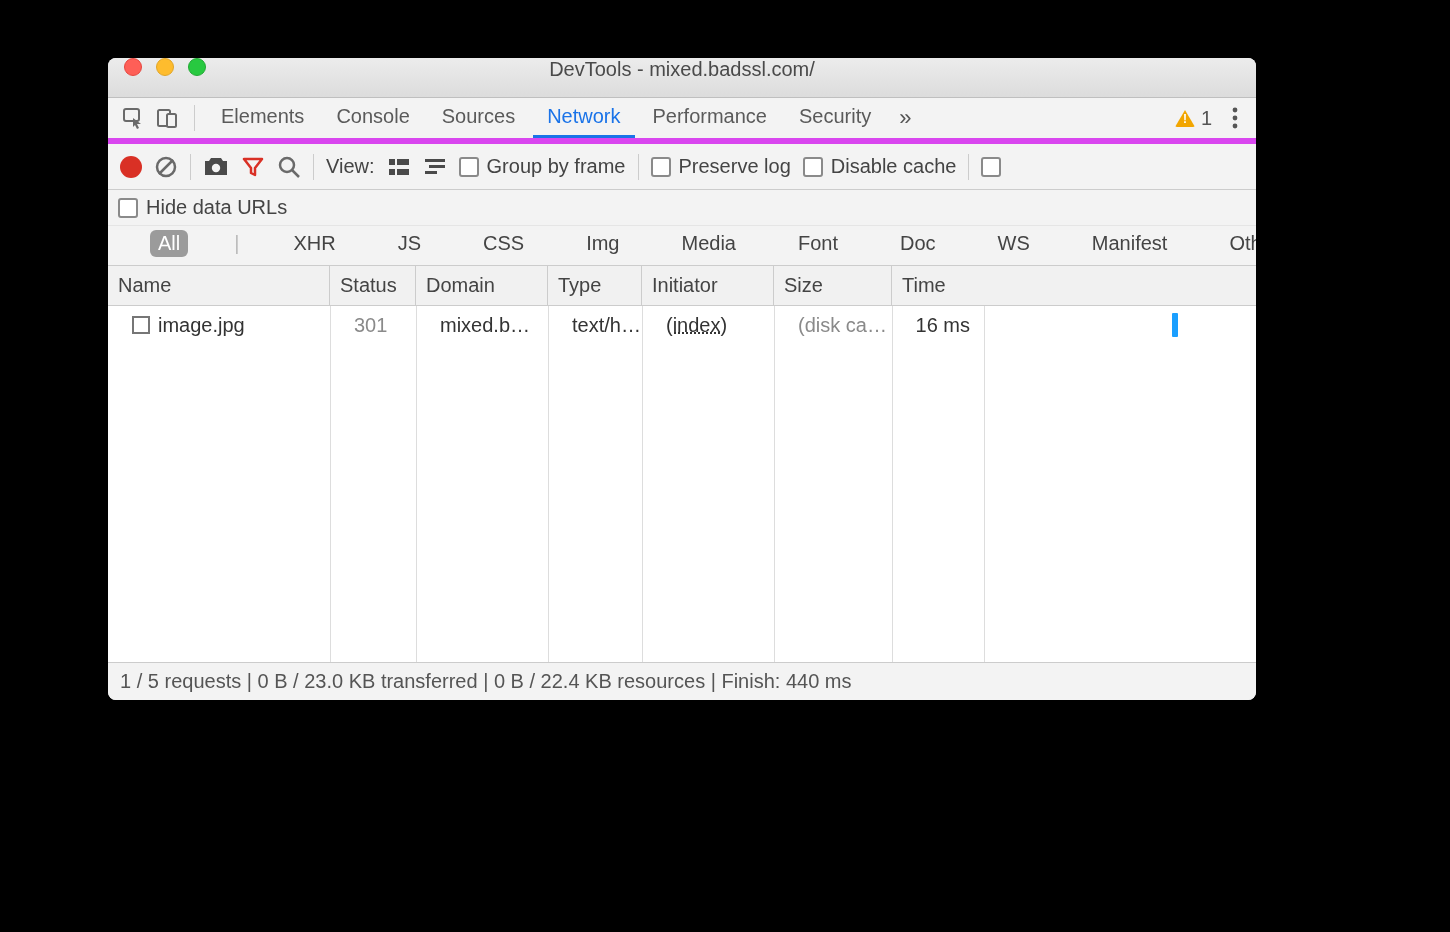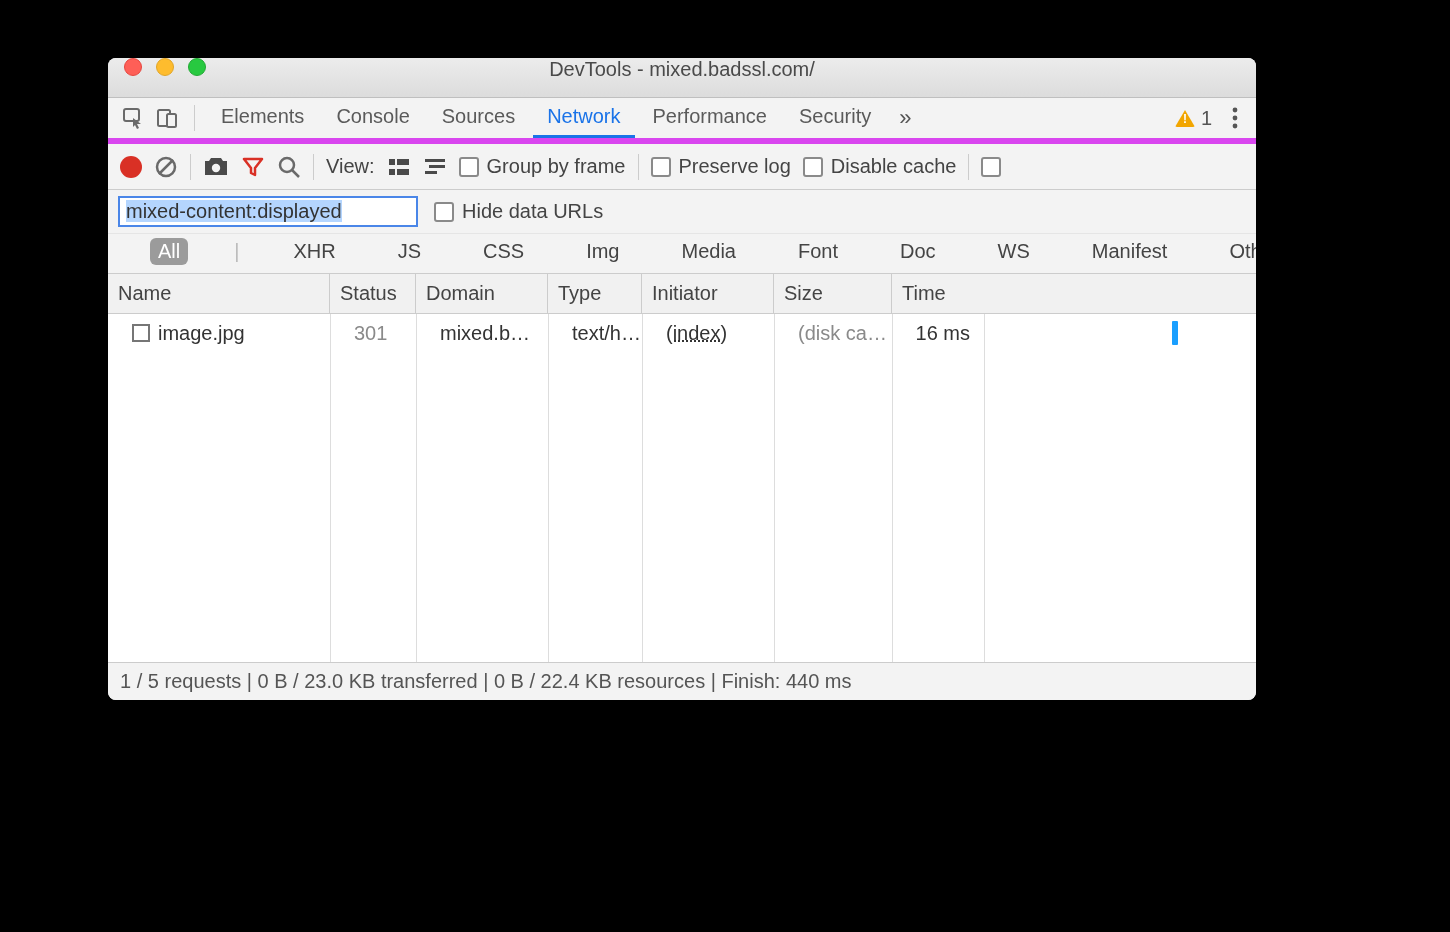--- a/index.html
+++ b/index.html
@@ -349,23 +349,20 @@
       <span class="checkbox"></span>
       <span>Disable cache</span>
     </span>
     <span class="vdiv"></span>
     <span class="opt">
       <span class="checkbox"></span>
     </span>
   </div>
 
   <div class="filterrow">
-    <span class="filter-input">
-      <span class="sel">mixed-content:displayed</span>
-    </span>
     <span class="opt">
       <span class="checkbox"></span>
       <span>Hide data URLs</span>
     </span>
   </div>
 
   <div class="type-filters">
     <span class="chip active">All</span>
     <span class="chip sep">|</span>
     <span class="chip">XHR</span>

